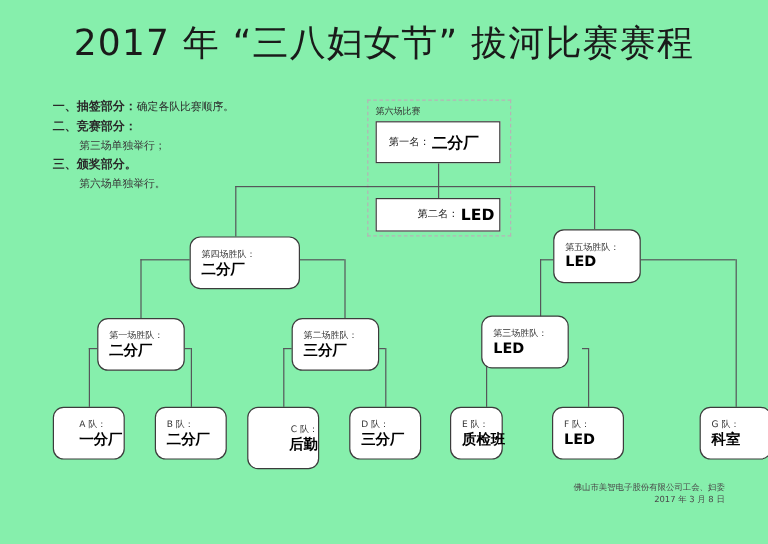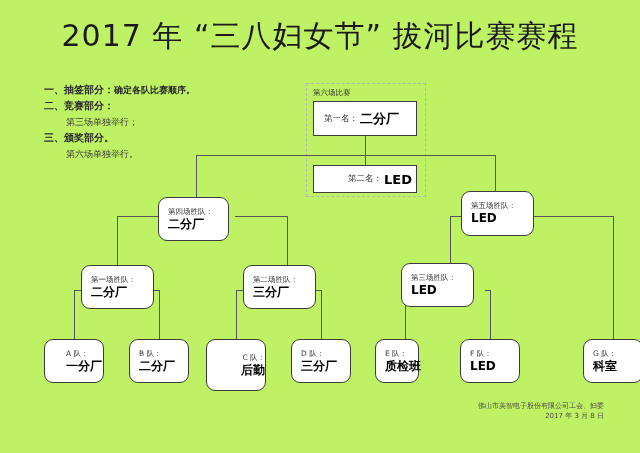--- a/index.html
+++ b/index.html
@@ -7,21 +7,21 @@
     padding: 0;
     background: #ffffff;
   }
   body {
     font-family: "DejaVu Sans", "Liberation Sans", sans-serif;
   }
   #slide {
     position: relative;
     width: 640px;
     height: 453px;
-    background: #bef264;
+    background: #86efac;
     overflow: hidden;
   }
 
   
   .title {
     position: absolute;
     left: 0;
     top: 16px;
     width: 640px;
     text-align: center;
@@ -43,21 +43,21 @@
   .agenda .line {
     font-size: 9.5px;
     line-height: 16px;
     white-space: nowrap;
   }
   .agenda .lvl1 {
     font-weight: 700;
     font-size: 10px;
   }
   .agenda .lvl1 .sub {
-    font-weight: 700;
+    font-weight: 400;
     font-size: 9px;
   }
   .agenda .indent {
     padding-left: 22px;
     font-weight: 400;
     font-size: 9px;
     color: #3a3a3a;
   }
 
   
@@ -184,21 +184,21 @@
 
   <div class="finalbox" style="left:313px; top:165px; width:104px; height:28px;padding-left:24px;">
     <span class="rk">第二名：</span>
     <span class="tm">LED</span>
   </div>
 
   <div class="hline" style="left:196px; top:155px; width:299px;"></div>
   <div class="vline" style="left:196px; top:155px; height:42px;"></div>
   <div class="vline" style="left:495px; top:155px; height:36px;"></div>
 
-  <div class="node round" style="left:158px; top:197px; width:71px; height:44px;">
+  <div class="node round" style="left:158px; top:197px; width:92px; height:44px;">
     <div class="cap">第四场胜队：</div>
     <div class="val">二分厂</div>
   </div>
 
   <div class="node round" style="left:461px; top:191px; width:73px; height:45px;">
     <div class="cap">第五场胜队：</div>
     <div class="val">LED</div>
   </div>
 
   <div class="hline" style="left:117px; top:216px; width:41px;"></div>

